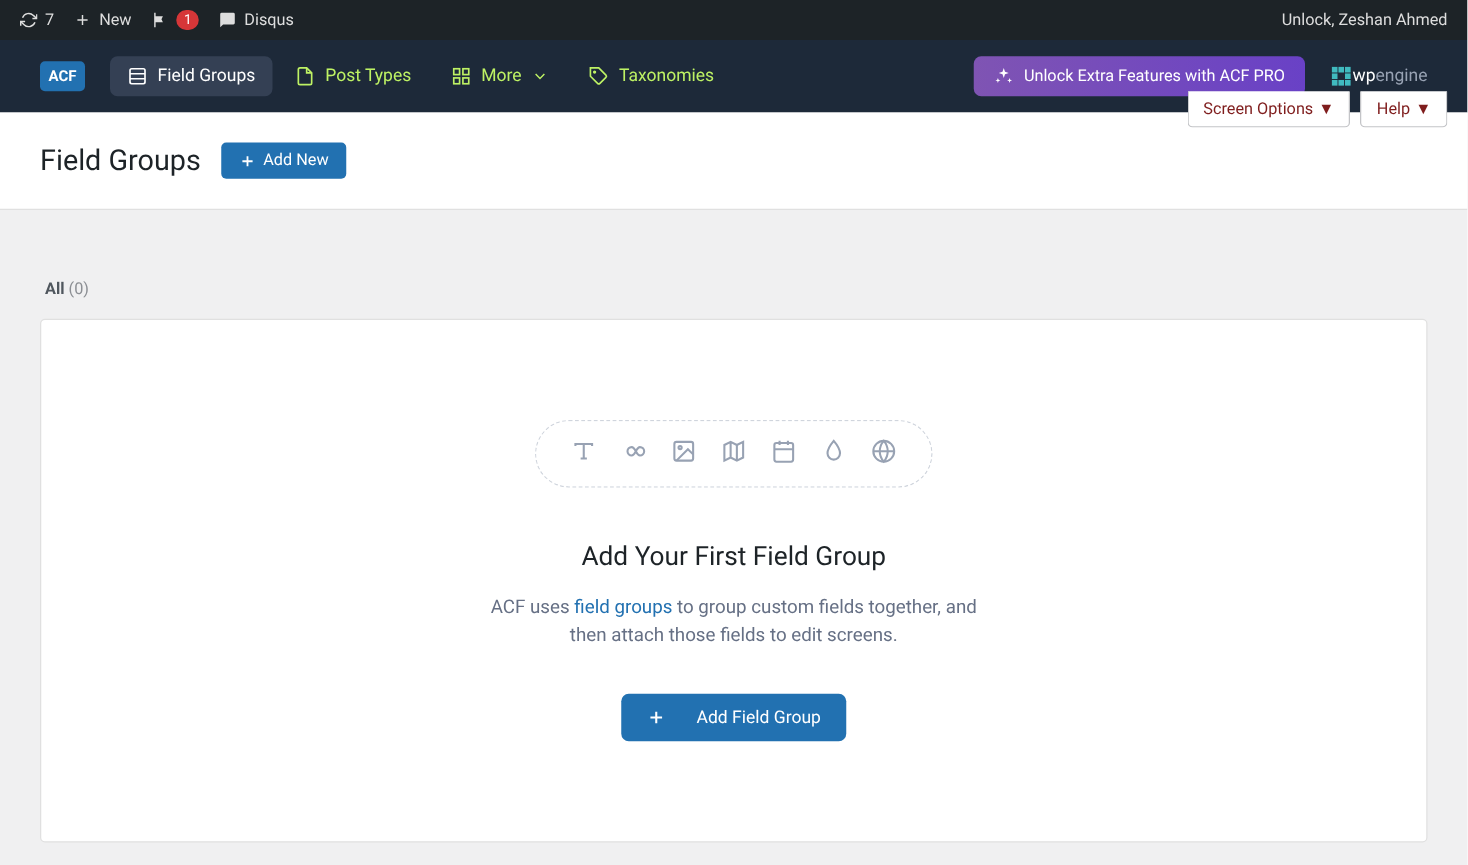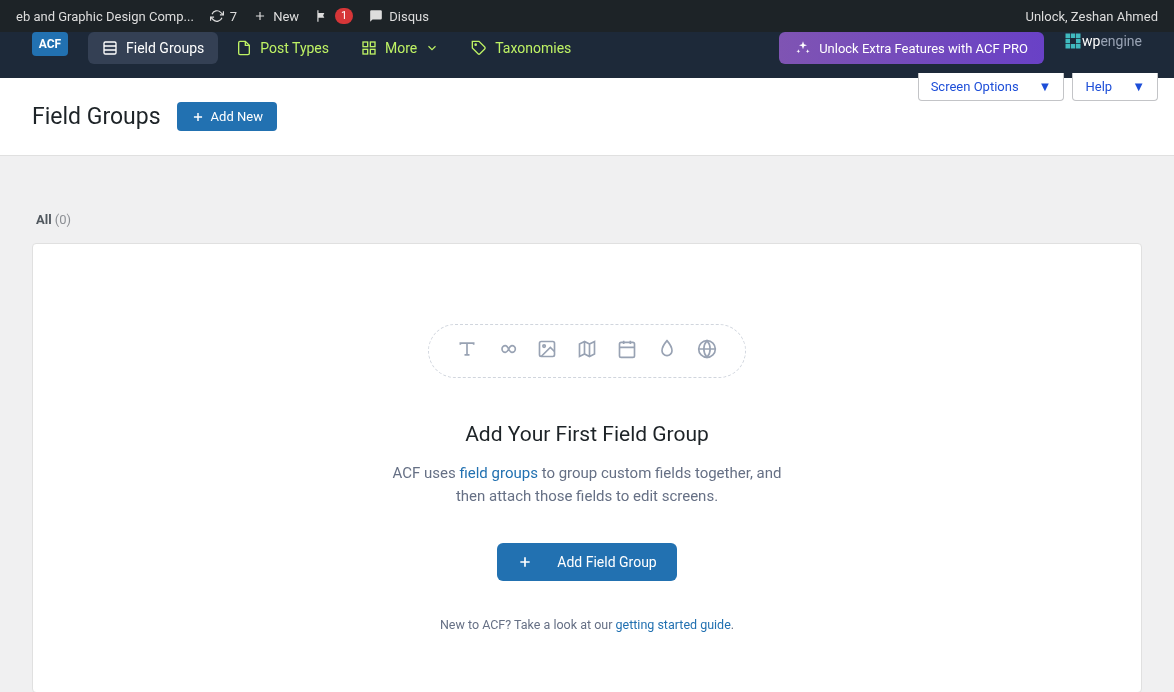--- a/index.html
+++ b/index.html
@@ -1,52 +1,51 @@
 <!DOCTYPE html>
 <html><head>
 <meta charset="utf-8">
 <style>
 *{box-sizing:border-box;margin:0;padding:0;font-family:-apple-system,BlinkMacSystemFont,"Segoe UI",Roboto,sans-serif}
 body{width:1174px;height:692px;background:#f0f0f1;overflow:hidden}
 .adminbar{height:32px;background:#1d2327;color:#ddd;display:flex;align-items:center;font-size:13px;justify-content:space-between;padding:0 8px}
 .adminbar-left,.adminbar-right{display:flex;align-items:center;height:100%}
 .adminbar-item{display:flex;align-items:center;gap:6px;padding:0 8px;height:100%;cursor:pointer}
 .badge{background:#d63638;color:#fff;border-radius:10px;padding:0 6px;font-size:11px;line-height:16px;min-width:16px;text-align:center}
-.acfbar{height:46px;background:#1d2939;display:flex;align-items:flex-start;padding:0 32px;gap:4px}
+.acfbar{height:58px;background:#1d2939;display:flex;align-items:center;padding:0 32px;gap:4px}
 .acf-logo{width:36px;height:24px;background:#2271b1;color:#fff;font-weight:700;font-size:12px;display:flex;align-items:center;justify-content:center;border-radius:4px;margin-right:16px}
 .acf-tab{display:flex;align-items:center;gap:8px;padding:8px 14px;color:#bef264;font-size:14px;cursor:pointer;border-radius:6px}
 .acf-tab.active{background:#344054;color:#fff}
 .acf-pro-btn{margin-left:auto;background:linear-gradient(90deg,#7f54b3,#6941c6);color:#fff;padding:8px 16px;border-radius:6px;font-size:13px;display:flex;align-items:center;gap:8px;cursor:pointer}
 .wpengine{color:#98a2b3;display:flex;align-items:center;gap:0;margin-left:16px;font-size:14px}
 .wpengine b{color:#fff;font-weight:400}
 .page-header{background:#fff;padding:24px 32px;display:flex;align-items:center;gap:16px;border-bottom:1px solid #e0e0e0}
 .page-title{font-size:23px;font-weight:400;color:#1d2327}
 .btn-primary{background:#2271b1;color:#fff;border:none;padding:7px 14px;border-radius:4px;font-size:13px;display:flex;align-items:center;gap:6px;cursor:pointer}
 .screen-opts{position:absolute;right:16px;top:73px;display:flex;gap:8px}
-.screen-btn{background:#fff;border:1px solid #c3c4c7;border-top:none;padding:6px 12px;font-size:13px;color:#1d4ed8;cursor:pointer;border-radius:0 0 4px 4px;display:flex;align-items:flex-end;gap:20px}
+.screen-btn{background:#fff;border:1px solid #c3c4c7;border-top:none;padding:6px 12px;font-size:13px;color:#7f1d1d;cursor:pointer;border-radius:0 0 4px 4px;display:flex;align-items:flex-end;gap:4px}
 .content{padding:56px 32px 0}
 .filter-tabs{font-size:13px;color:#50575e;margin-bottom:16px;padding-left:4px}
 .filter-tabs .count{color:#8c8f94}
 .empty-card{background:#fff;border:1px solid #e0e0e0;border-radius:4px;padding:80px 40px 60px;text-align:center}
 .icon-pill{display:inline-flex;gap:20px;padding:14px 28px;border:1px dashed #d0d5dd;border-radius:100px;margin-bottom:44px}
 .icon-pill svg{width:20px;height:20px;color:#98a2b3}
 .empty-title{font-size:21px;color:#1d2327;font-weight:400;margin-bottom:16px}
 .empty-desc{font-size:15px;color:#667085;line-height:1.5;max-width:420px;margin:0 auto 36px}
 .empty-desc a{color:#2271b1;text-decoration:none}
-.add-fg-btn{background:#2271b1;color:#fff;border:none;padding:11px 20px;border-radius:6px;font-size:14px;display:inline-flex;align-items:center;gap:24px;cursor:pointer;margin-bottom:36px}
+.add-fg-btn{background:#2271b1;color:#fff;border:none;padding:11px 20px;border-radius:6px;font-size:14px;display:inline-flex;align-items:center;gap:24px;cursor:pointer;margin-bottom:20px}
 .help-text{font-size:12.5px;color:#667085}
 .help-text a{color:#2271b1;text-decoration:none}
 .ico{display:inline-flex;align-items:center;justify-content:center}
 </style>
 </head>
 <body>
 
 <div class="adminbar">
   <div class="adminbar-left">
-    <div class="adminbar-item">eb and Graphic Design Comp...</div>
     <div class="adminbar-item">
       <span class="ico">
         <svg width="14" height="14" viewBox="0 0 24 24" fill="none" stroke="currentColor" stroke-width="2">
             <path d="M23 4v6h-6M1 20v-6h6"></path>
             <path d="M3.5 9a9 9 0 0 1 14.8-3.3L23 10M1 14l4.6 4.4A9 9 0 0 0 20.5 15"></path>
           </svg>
       </span>
       <span>7</span>
     </div>
     <div class="adminbar-item">
@@ -214,17 +213,14 @@
 
     <button class="add-fg-btn">
       <span class="ico">
         <svg width="16" height="16" viewBox="0 0 24 24" fill="none" stroke="currentColor" stroke-width="2.5">
             <path d="M12 5v14M5 12h14"></path>
           </svg>
       </span>
       <span>Add Field Group</span>
     </button>
 
-    <p class="help-text">
-      <span>New to ACF? Take a look at our </span><a>getting started guide</a><span>.</span>
-    </p>
   </div>
 </div>
 
 </body></html>

